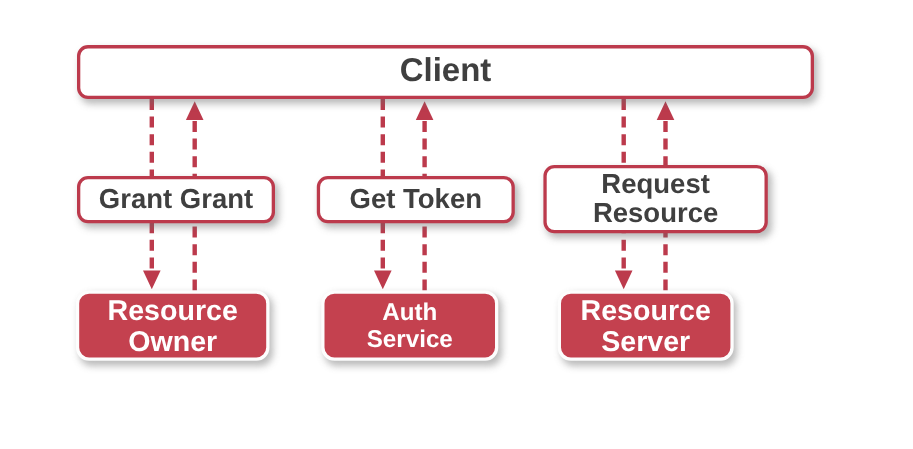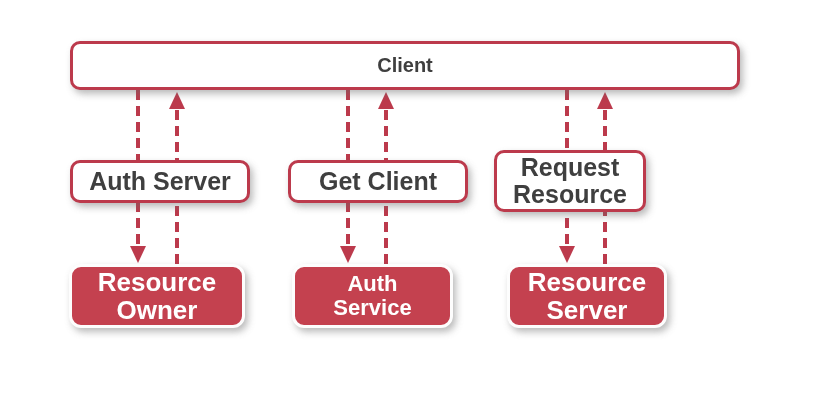--- a/index.html
+++ b/index.html
@@ -33,24 +33,24 @@
     border: 3.5px solid #bc3a4c;
     color: #3f3f3f;
     border-radius: 10px;
   }
   .red-box {
     background: #c4414f;
     border: 3px solid #fdfdfd;
     color: #ffffff;
     border-radius: 12px;
   }
-  .client-box  { left: 70px;  top: 41px;  width: 670px; height: 49px; font-size: 20px; }
+  .client-box  { left: 70px;  top: 41px;  width: 670px; height: 49px; font-size: 30px; }
   .auth-grant  { left: 70px;  top: 160px; width: 180px; height: 43px; font-size: 25px; }
   .get-token   { left: 288px; top: 160px; width: 180px; height: 43px; font-size: 25px; }
-  .req-res     { left: 494px; top: 150px; width: 152px; height: 62px; font-size: 25px; }
+  .req-res     { left: 494px; top: 150px; width: 204px; height: 62px; font-size: 25px; }
   .res-owner   { left: 69px;  top: 264px; width: 176px; height: 64px; font-size: 26px; }
   .auth-serv   { left: 292px; top: 264px; width: 161px; height: 64px; font-size: 22px; }
   .res-server  { left: 507px; top: 264px; width: 160px; height: 64px; font-size: 26px; }
 </style>
 </head>
 <body>
 
 <div class="canvas">
 
   <svg class="connectors" width="830" height="408" viewBox="0 0 830 408">
@@ -81,24 +81,24 @@
       <line x1="605" y1="264" x2="605" y2="109" stroke="#bc3a4c" stroke-width="4" stroke-dasharray="10 6"></line>
       <path d="M597,109 L605,92 L613,109 Z" fill="#bc3a4c"></path>
     </g>
   </svg>
 
   <div class="box white-box client-box">
     <span>Client</span>
   </div>
 
   <div class="box white-box auth-grant">
-    <span>Auth Server</span>
+    <span>Grant Grant</span>
   </div>
   <div class="box white-box get-token">
-    <span>Get Client</span>
+    <span>Get Token</span>
   </div>
   <div class="box white-box req-res">
     <span>Request
 Resource</span>
   </div>
 
   <div class="box red-box res-owner">
     <span>Resource
 Owner</span>
   </div>

